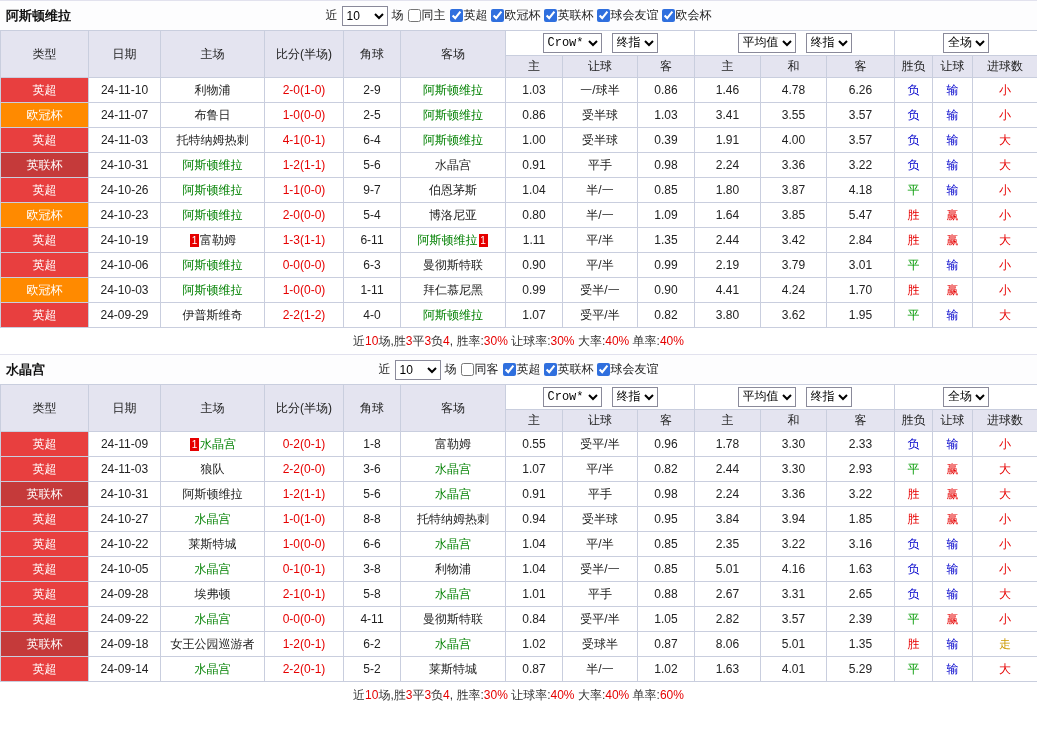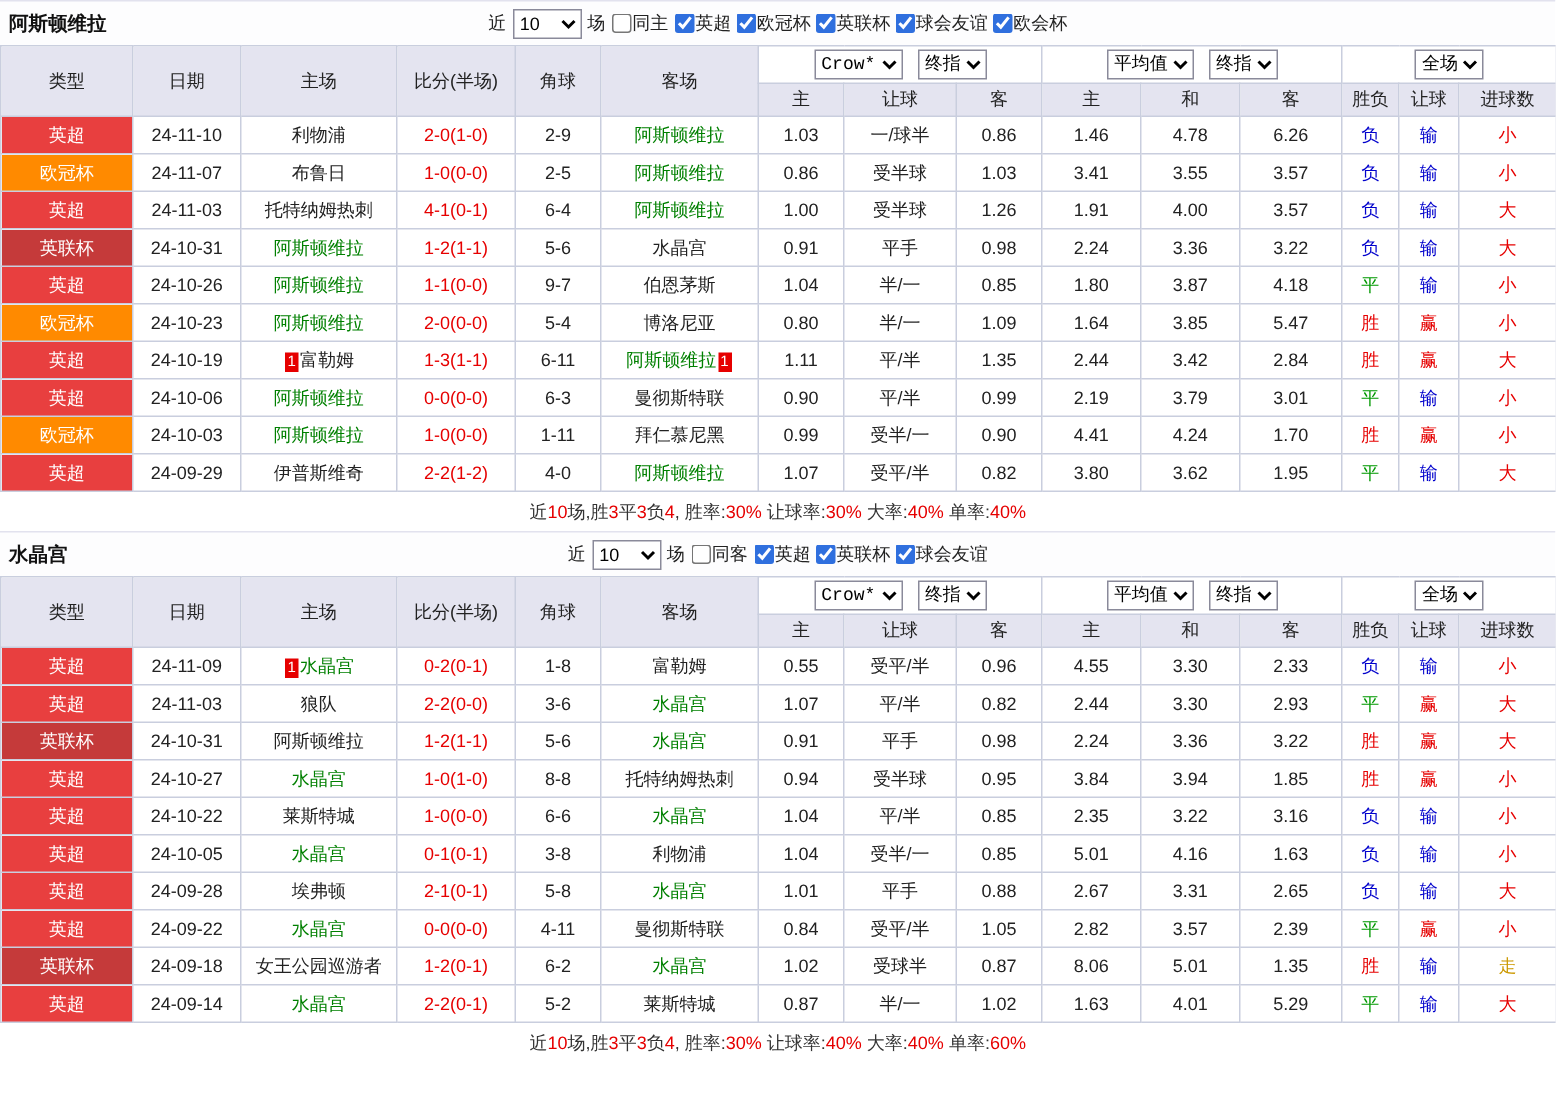--- a/index.html
+++ b/index.html
@@ -242,21 +242,21 @@
           </tr>
           <tr>
             <td class="league" style="background: rgb(232, 63, 63);">英超</td>
             <td>24-11-03</td>
             <td><span>托特纳姆热刺</span></td>
             <td class="score">4-1(0-1)</td>
             <td>6-4</td>
             <td><span class="green-team">阿斯顿维拉</span></td>
             <td>1.00</td>
             <td>受半球</td>
-            <td>1.26</td>
+            <td>0.39</td>
             <td>1.91</td>
             <td>4.00</td>
             <td>3.57</td>
             <td style="color: rgb(0, 0, 204);">负</td>
             <td style="color: rgb(0, 0, 204);">输</td>
             <td style="color: rgb(230, 0, 0);">大</td>
           </tr>
           <tr>
             <td class="league" style="background: rgb(197, 58, 58);">英联杯</td>
             <td>24-10-31</td>
@@ -462,21 +462,21 @@
           <tr>
             <td class="league" style="background: rgb(232, 63, 63);">英超</td>
             <td>24-11-09</td>
             <td><span class="rc-badge">1</span><span class="green-team">水晶宫</span></td>
             <td class="score">0-2(0-1)</td>
             <td>1-8</td>
             <td><span>富勒姆</span></td>
             <td>0.55</td>
             <td>受平/半</td>
             <td>0.96</td>
-            <td>4.55</td>
+            <td>1.78</td>
             <td>3.30</td>
             <td>2.33</td>
             <td style="color: rgb(0, 0, 204);">负</td>
             <td style="color: rgb(0, 0, 204);">输</td>
             <td style="color: rgb(230, 0, 0);">小</td>
           </tr>
           <tr>
             <td class="league" style="background: rgb(232, 63, 63);">英超</td>
             <td>24-11-03</td>
             <td><span>狼队</span></td>

